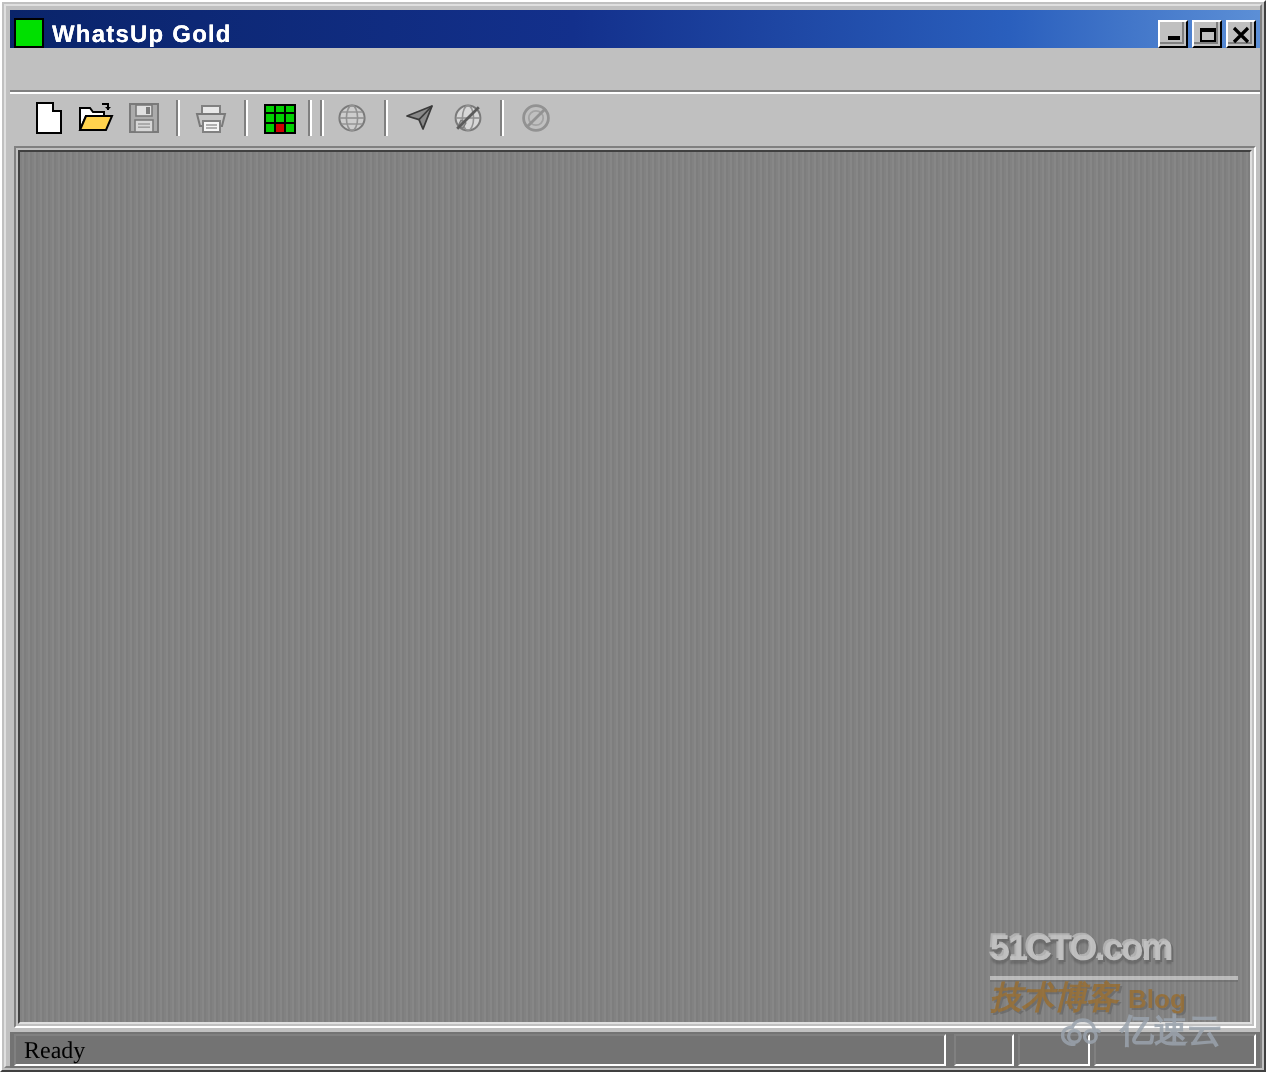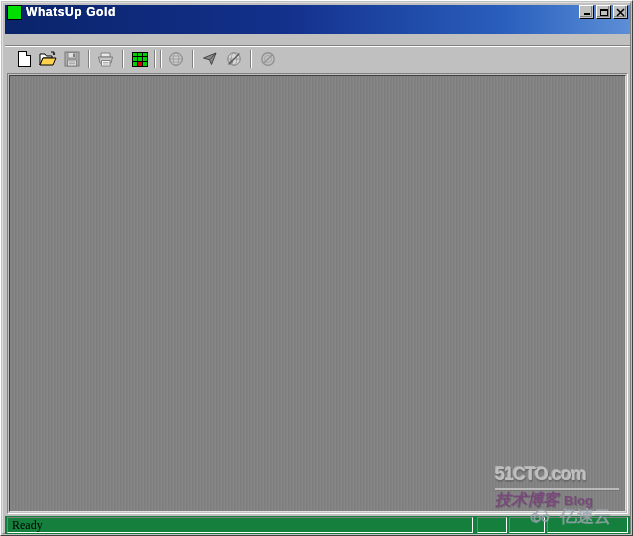--- a/index.html
+++ b/index.html
@@ -41,24 +41,24 @@
     border-left: 1px solid #dfdfdf;
     border-right: 1px solid #808080;
     border-bottom: 1px solid #808080;
   }
 
   
   #title-bar {
     position: absolute;
     left: 2px; top: 2px;
     width: 625px;
-    height: 29px;
+    height: 19px;
     background: linear-gradient(to right, #0a246a 0%, #13308c 45%, #2a5fbd 80%, #5c8fd6 100%);
     display: flex;
-    align-items: flex-start;
+    align-items: flex-end;
     padding: 0 1px;
     box-sizing: border-box;
   }
   #app-icon {
     width: 15px;
     height: 15px;
     margin-left: 1px;
     margin-right: 4px;
     background: #00e000;
     border: 1px solid #000000;
@@ -274,21 +274,21 @@
     overflow: hidden;
   }
 
   
   #status-bar {
     position: absolute;
     left: 2px;
     top: 513px;
     width: 625px;
     height: 18px;
-    background: #15803d;
+    background: #737373;
     box-sizing: border-box;
     display: flex;
     align-items: center;
   }
   #status-main {
     position: absolute;
     left: 2px; top: 1px;
     width: 466px;
     height: 16px;
     box-sizing: border-box;
@@ -349,21 +349,21 @@
     background: #e8e8e8;
     box-shadow: 0 1px 0 #6a6a6a;
     margin: 1px 0 2px 0;
   }
   #wm-51cto .wm-sub {
     font-family: "Liberation Serif", serif;
     font-weight: bold;
     font-style: italic;
     font-size: 16px;
     line-height: 16px;
-    color: #701a75;
+    color: #a16207;
     text-shadow: 1px 1px 0 #5f5f5f;
     white-space: nowrap;
   }
   #wm-51cto .wm-sub .blog {
     font-style: normal;
     font-family: "Liberation Sans", sans-serif;
     font-size: 13px;
     margin-left: 5px;
   }
 

